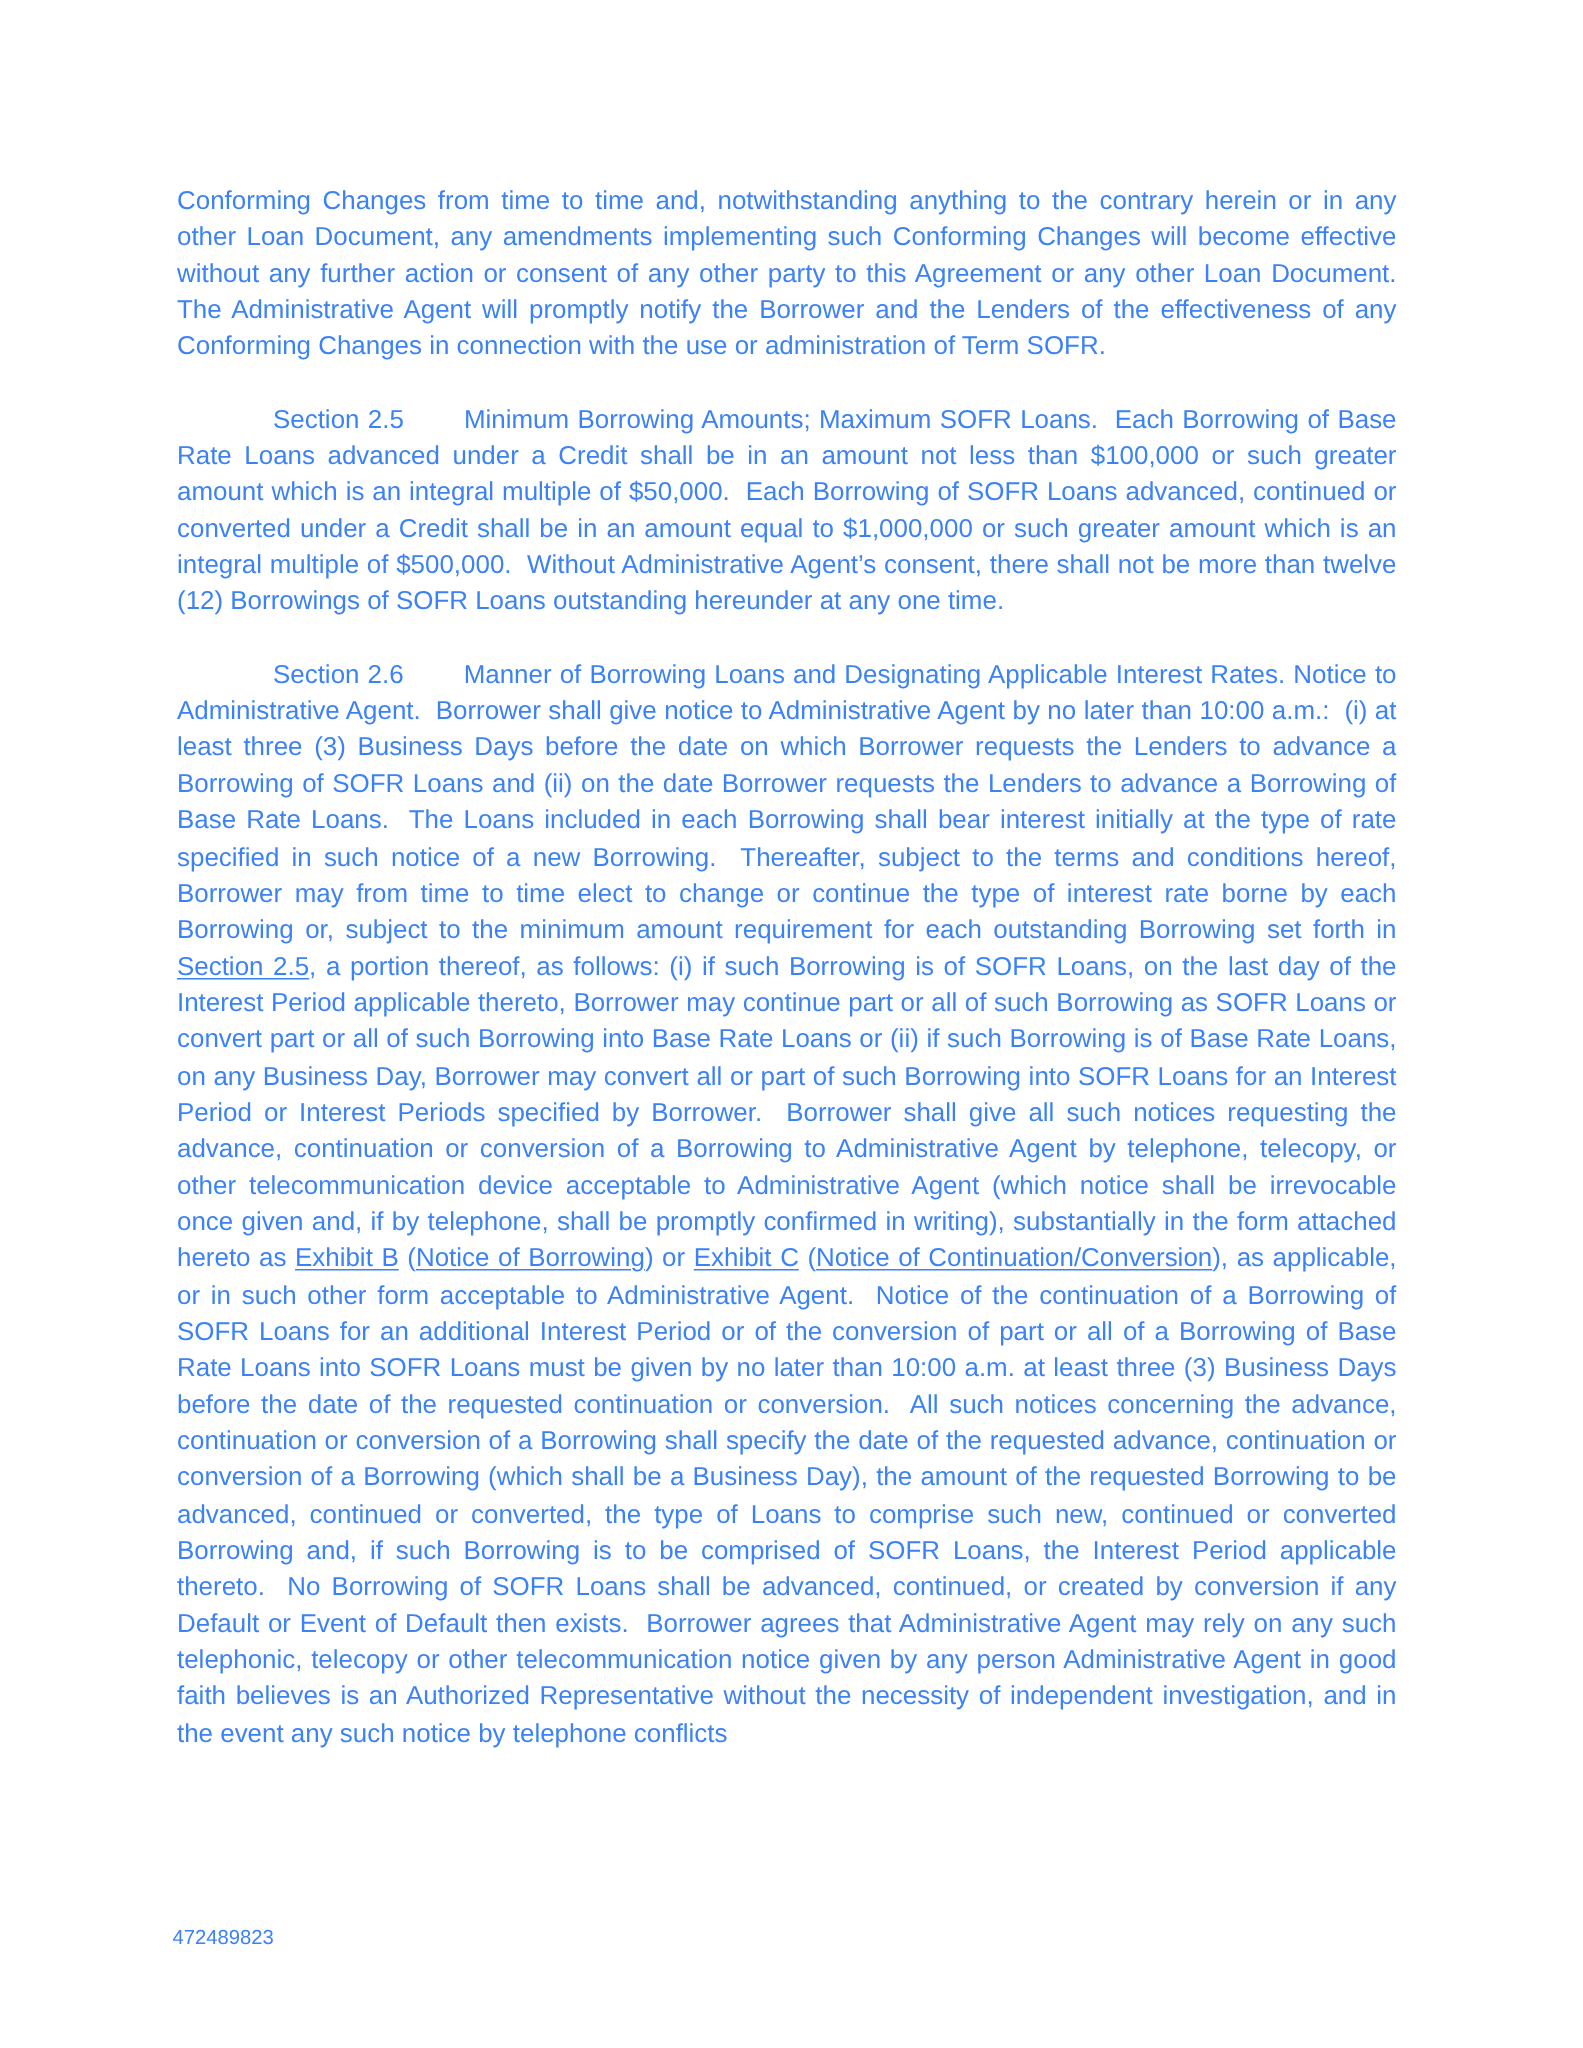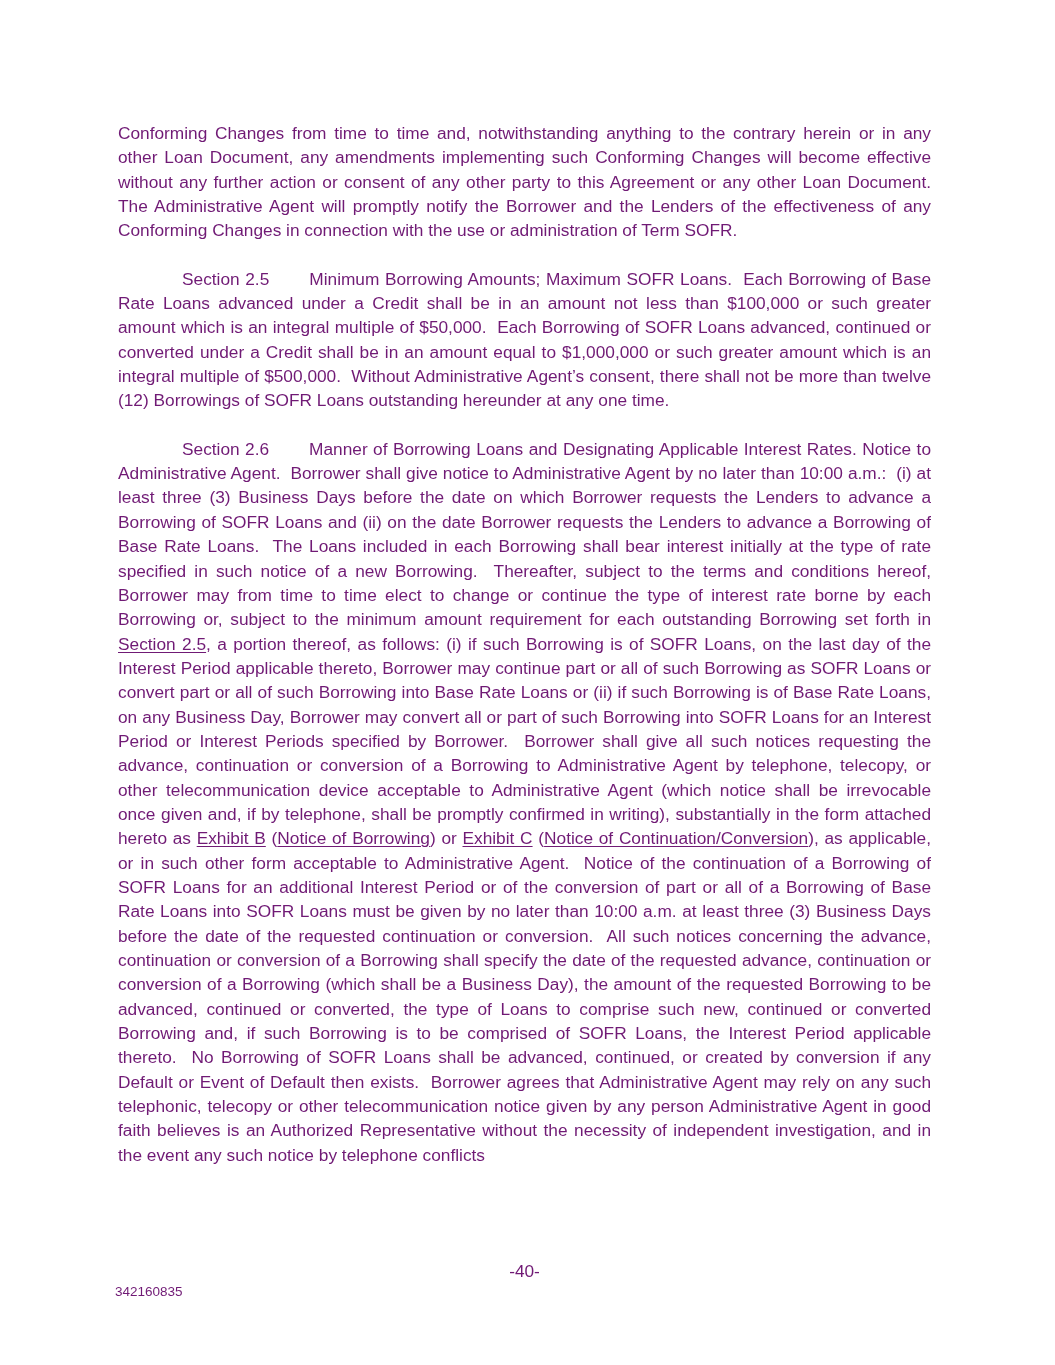--- a/index.html
+++ b/index.html
@@ -56,27 +56,26 @@
     position: absolute;
     left: 115px;
     top: 1284px;
     font-size: 13.5px;
     line-height: 16px;
   }
 </style>
 </head>
 <body>
 
-<div class="page" style="background: rgb(255, 255, 255); color: #701a75;">
+<div class="page" style="background: rgb(255, 255, 255); color: #3b82f6;">
 
   <div class="content">
     <p class="para"><span>Conforming Changes from time to time and, notwithstanding anything to the contrary herein or in any other Loan Document, any amendments implementing such Conforming Changes will become effective without any further action or consent of any other party to this Agreement or any other Loan Document.  The Administrative Agent will promptly notify the Borrower and the Lenders of the effectiveness of any Conforming Changes in connection with the use or administration of Term SOFR.</span></p>
 
     <p class="para indent"><span>Section 2.5</span><span class="tab"></span><span>Minimum Borrowing Amounts; Maximum SOFR Loans.  Each Borrowing of Base Rate Loans advanced under a Credit shall be in an amount not less than $100,000 or such greater amount which is an integral multiple of $50,000.  Each Borrowing of SOFR Loans advanced, continued or converted under a Credit shall be in an amount equal to $1,000,000 or such greater amount which is an integral multiple of $500,000.  Without Administrative Agent’s consent, there shall not be more than twelve (12) Borrowings of SOFR Loans outstanding hereunder at any one time.</span></p>
 
     <p class="para indent"><span>Section 2.6</span><span class="tab"></span><span>Manner of Borrowing Loans and Designating Applicable Interest Rates. Notice to Administrative Agent.  Borrower shall give notice to Administrative Agent by no later than 10:00 a.m.:  (i) at least three (3) Business Days before the date on which Borrower requests the Lenders to advance a Borrowing of SOFR Loans and (ii) on the date Borrower requests the Lenders to advance a Borrowing of Base Rate Loans.  The Loans included in each Borrowing shall bear interest initially at the type of rate specified in such notice of a new Borrowing.  Thereafter, subject to the terms and conditions hereof, Borrower may from time to time elect to change or continue the type of interest rate borne by each Borrowing or, subject to the minimum amount requirement for each outstanding Borrowing set forth in </span><span class="u">Section 2.5</span><span>, a portion thereof, as follows: (i) if such Borrowing is of SOFR Loans, on the last day of the Interest Period applicable thereto, Borrower may continue part or all of such Borrowing as SOFR Loans or convert part or all of such Borrowing into Base Rate Loans or (ii) if such Borrowing is of Base Rate Loans, on any Business Day, Borrower may convert all or part of such Borrowing into SOFR Loans for an Interest Period or Interest Periods specified by Borrower.  Borrower shall give all such notices requesting the advance, continuation or conversion of a Borrowing to Administrative Agent by telephone, telecopy, or other telecommunication device acceptable to Administrative Agent (which notice shall be irrevocable once given and, if by telephone, shall be promptly confirmed in writing), substantially in the form attached hereto as </span><span class="u">Exhibit B</span><span> (</span><span class="u">Notice of Borrowing</span><span>) or </span><span class="u">Exhibit C</span><span> (</span><span class="u">Notice of Continuation/Conversion</span><span>), as applicable, or in such other form acceptable to Administrative Agent.  Notice of the continuation of a Borrowing of SOFR Loans for an additional Interest Period or of the conversion of part or all of a Borrowing of Base Rate Loans into SOFR Loans must be given by no later than 10:00 a.m. at least three (3) Business Days before the date of the requested continuation or conversion.  All such notices concerning the advance, continuation or conversion of a Borrowing shall specify the date of the requested advance, continuation or conversion of a Borrowing (which shall be a Business Day), the amount of the requested Borrowing to be advanced, continued or converted, the type of Loans to comprise such new, continued or converted Borrowing and, if such Borrowing is to be comprised of SOFR Loans, the Interest Period applicable thereto.  No Borrowing of SOFR Loans shall be advanced, continued, or created by conversion if any Default or Event of Default then exists.  Borrower agrees that Administrative Agent may rely on any such telephonic, telecopy or other telecommunication notice given by any person Administrative Agent in good faith believes is an Authorized Representative without the necessity of independent investigation, and in the event any such notice by telephone conflicts</span></p>
   </div>
 
-  <div class="footer-page-number">-40-</div>
 
-  <div class="footer-doc-number">342160835</div>
+  <div class="footer-doc-number">472489823</div>
 
 </div>
 
 </body></html>

